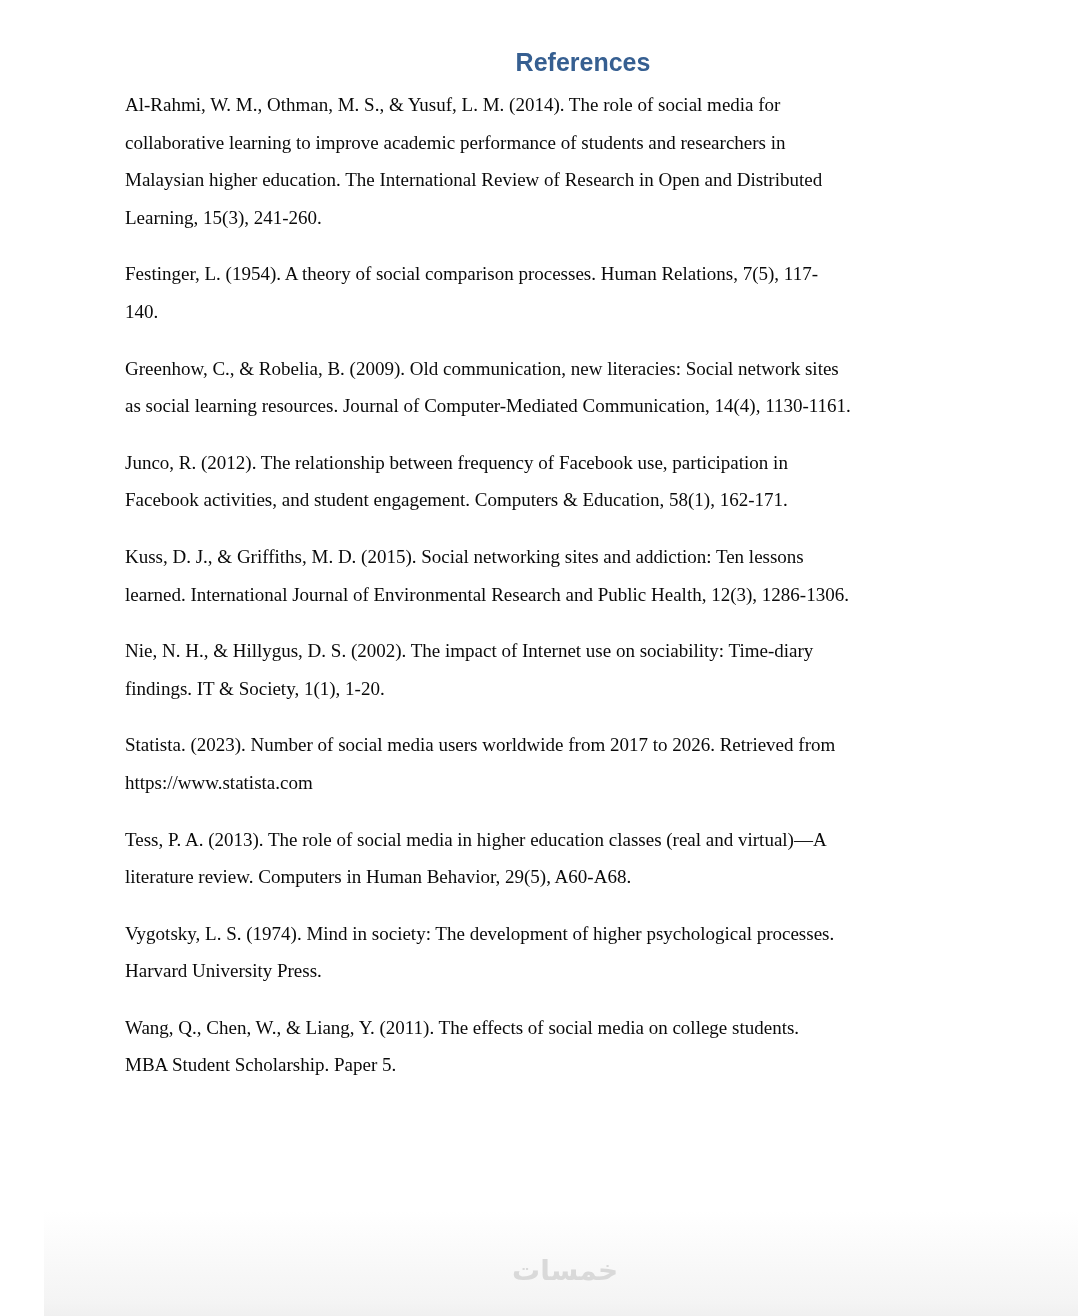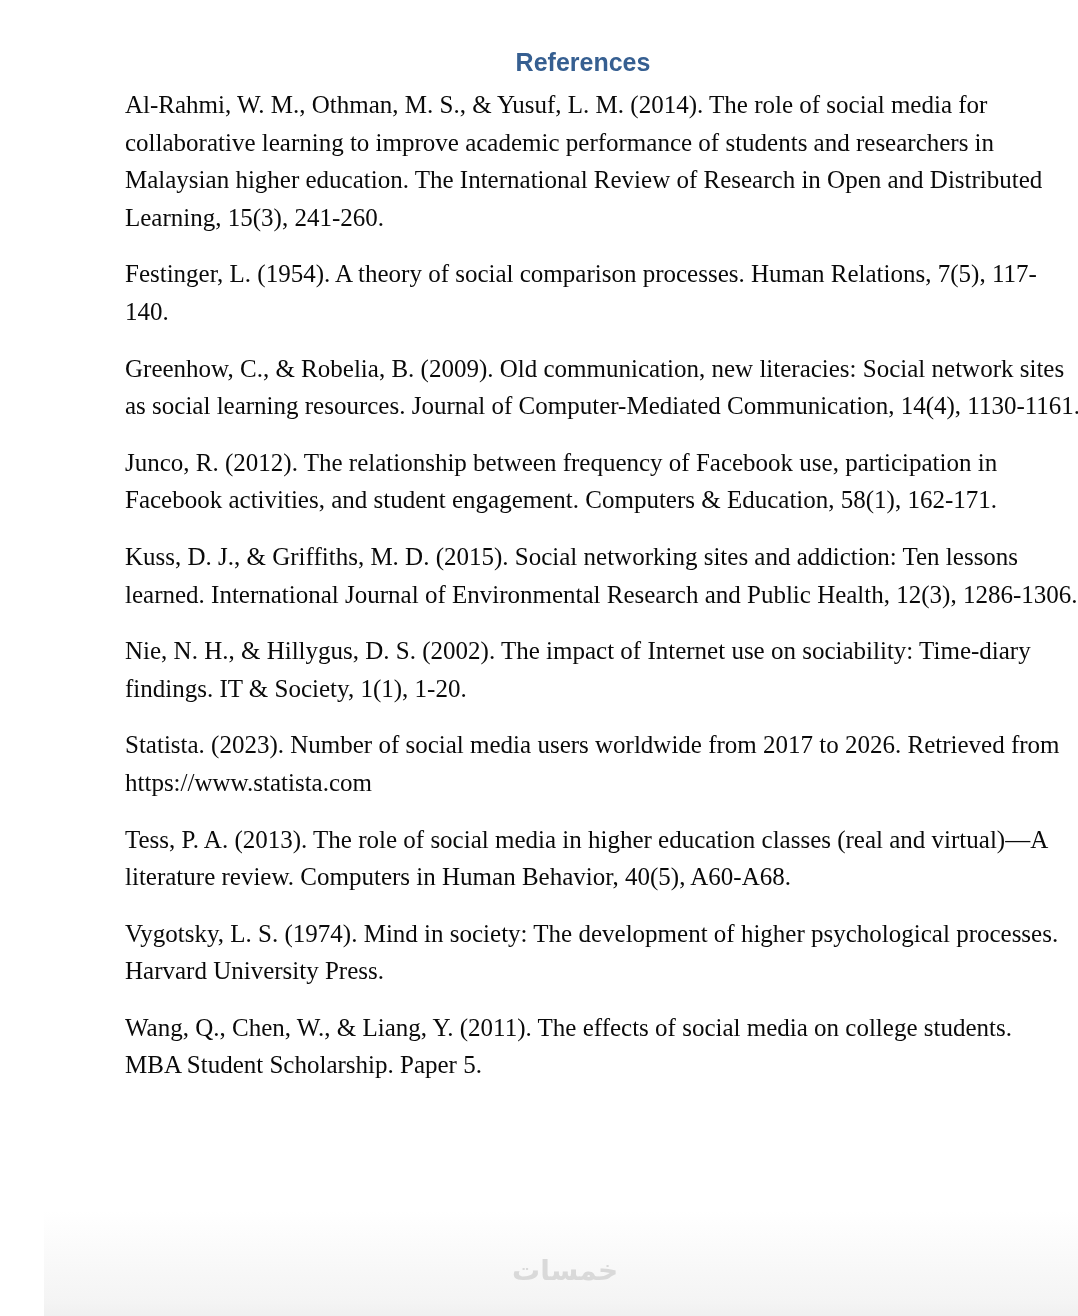--- a/index.html
+++ b/index.html
@@ -27,21 +27,21 @@
     color: #365F91;
   }
   .refs {
     position: relative;
     z-index: 1;
     margin: 10px 0 0 81px;
     width: 919px;
   }
   .ref {
     white-space: pre;          
-    font-size: 25px;
+    font-size: 19px;
     line-height: 37.6px;
     color: #0a0a0a;
     margin: 0 0 19px 0;
   }
   .watermark {
     position: absolute;
     left: 468px;
     top: 1248px;
     z-index: 0;
     direction: rtl;
@@ -72,21 +72,21 @@
 as social learning resources. Journal of Computer-Mediated Communication, 14(4), 1130-1161.</p>
     <p class="ref">Junco, R. (2012). The relationship between frequency of Facebook use, participation in
 Facebook activities, and student engagement. Computers &amp; Education, 58(1), 162-171.</p>
     <p class="ref">Kuss, D. J., &amp; Griffiths, M. D. (2015). Social networking sites and addiction: Ten lessons
 learned. International Journal of Environmental Research and Public Health, 12(3), 1286-1306.</p>
     <p class="ref">Nie, N. H., &amp; Hillygus, D. S. (2002). The impact of Internet use on sociability: Time-diary
 findings. IT &amp; Society, 1(1), 1-20.</p>
     <p class="ref">Statista. (2023). Number of social media users worldwide from 2017 to 2026. Retrieved from
 https://www.statista.com</p>
     <p class="ref">Tess, P. A. (2013). The role of social media in higher education classes (real and virtual)—A
-literature review. Computers in Human Behavior, 40(5), A60-A68.</p>
+literature review. Computers in Human Behavior, 29(5), A60-A68.</p>
     <p class="ref">Vygotsky, L. S. (1974). Mind in society: The development of higher psychological processes.
 Harvard University Press.</p>
     <p class="ref">Wang, Q., Chen, W., &amp; Liang, Y. (2011). The effects of social media on college students.
 MBA Student Scholarship. Paper 5.</p>
   </div>
 
   <div class="watermark">خمسات</div>
 
 </div>
 

